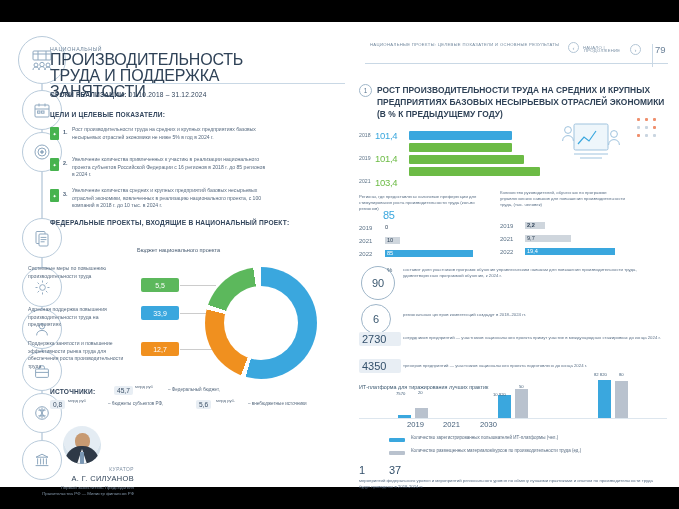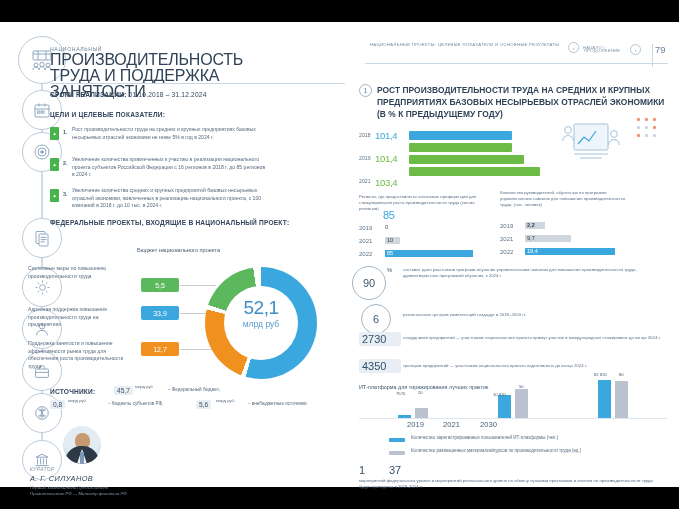--- a/index.html
+++ b/index.html
@@ -47,21 +47,21 @@
   .dcenter{position:absolute;left:0;top:30px;width:112px;text-align:center;}
   .dcenter .v{font-size:19px;color:#3d8fc4;font-weight:400;letter-spacing:-.5px;}
   .dcenter .u{font-size:8.5px;color:#5a9ccd;line-height:10px;}
 
   .legbox{position:absolute;width:38px;height:14px;border-radius:2px;display:flex;align-items:center;justify-content:center;color:#fff;font-size:7px;}
   .leader{position:absolute;background:#ccc;height:1px;}
 
   .srcchip{position:absolute;background:#e8eef4;border-radius:2px;padding:1px 3px;font-size:6.6px;color:#3a4f66;}
 
   
-  .person{position:absolute;width:104px;text-align:left;font-style:italic;}
+  .person{position:absolute;width:104px;text-align:right;}
   .avatar{width:38px;height:38px;border-radius:50%;margin:0 auto;overflow:hidden;
     background:radial-gradient(circle at 50% 36%,#e4ecf3 0 60%,#d7e3ec 61% 100%);position:relative;}
   .av-head{position:absolute;left:50%;top:7px;width:15px;height:16px;margin-left:-7.5px;border-radius:48% 48% 44% 44%;background:#c79a72;}
   .av-body{position:absolute;left:50%;bottom:0;width:34px;height:18px;margin-left:-17px;border-radius:16px 16px 0 0;background:#2e3947;}
   .av-shirt{position:absolute;left:50%;bottom:0;width:10px;height:15px;margin-left:-5px;background:#f2f5f8;clip-path:polygon(50% 0,100% 100%,0 100%);}
   .av-tie{position:absolute;left:50%;bottom:0;width:3.6px;height:12px;margin-left:-1.8px;background:#7b98b5;}
   .role{font-size:4.8px;letter-spacing:.5px;color:#7c8ea2;margin-top:3px;}
   .pname{font-size:7.4px;letter-spacing:.4px;color:#2f4257;margin-top:2px;}
   .ptitle{font-size:4.4px;line-height:6.4px;color:#8295a8;margin-top:2px;}
 
@@ -208,24 +208,20 @@
   <div class="leader" style="left:180px;top:263px;width:36px;"></div>
   <div class="leader" style="left:180px;top:291px;width:26px;"></div>
   <div class="leader" style="left:180px;top:327px;width:36px;"></div>
 
   <div class="legbox" style="left:141px;top:256px;background:#5cb85c;">5,5</div>
   <div class="legbox" style="left:141px;top:284px;background:#3aa7de;">33,9</div>
   <div class="legbox" style="left:141px;top:320px;background:#f0901f;">12,7</div>
 
   <div id="donutwrap">
     <div id="donut"></div>
-    <div class="dcenter">
-      <div class="v">52,1</div>
-      <div class="u">млрд руб</div>
-    </div>
   </div>
 
   <div class="lbl" style="left:50px;top:366px;">ИСТОЧНИКИ:</div>
 
   <div class="srcchip" style="left:114px;top:364px;">45,7</div>
   <div class="small" style="left:135px;top:361px;width:24px;font-size:4.2px;">млрд руб</div>
   <div class="small" style="left:168px;top:364px;width:120px;font-size:4.6px;">– Федеральный бюджет,</div>
 
   <div class="srcchip" style="left:50px;top:378px;">0,8</div>
   <div class="small" style="left:68px;top:375px;width:24px;font-size:4.2px;">млрд руб</div>
@@ -330,21 +326,21 @@
 
     <div class="yr" style="left:155px;top:214px;width:22px;font-size:6px;">2021</div>
     <div class="minbar" style="left:180px;top:213px;width:46px;background:#cfd6dd;"></div>
     <div class="minval" style="left:182px;top:213px;">9,7</div>
 
     <div class="yr" style="left:155px;top:227px;width:22px;font-size:6px;">2022</div>
     <div class="minbar" style="left:180px;top:226px;width:90px;background:#3aa7de;"></div>
     <div class="minval" style="left:182px;top:226px;color:#fff;">19,4</div>
   </div>
 
-  <div class="kpicirc" style="left:7px;top:244px;width:34px;height:34px;text-align:right;">
+  <div class="kpicirc" style="left:16px;top:244px;width:34px;height:34px;text-align:right;">
     <span>90</span>
   </div>
   <div class="minval" style="left:42px;top:245px;font-size:6px;color:#3b5870;">%</div>
   <div class="kpitxt" style="left:58px;top:245px;width:262px;">составит доля участников программ обучения управленческим навыкам для повышения производительности труда, удовлетворенных программой обучения, к 2024 г.</div>
 
   <div class="kpicirc" style="left:16px;top:282px;width:30px;height:30px;">
     <span>6</span>
   </div>
   <div class="kpitxt" style="left:58px;top:290px;width:262px;">региональных центров компетенций создадут в 2018–2024 гг.</div>
 

